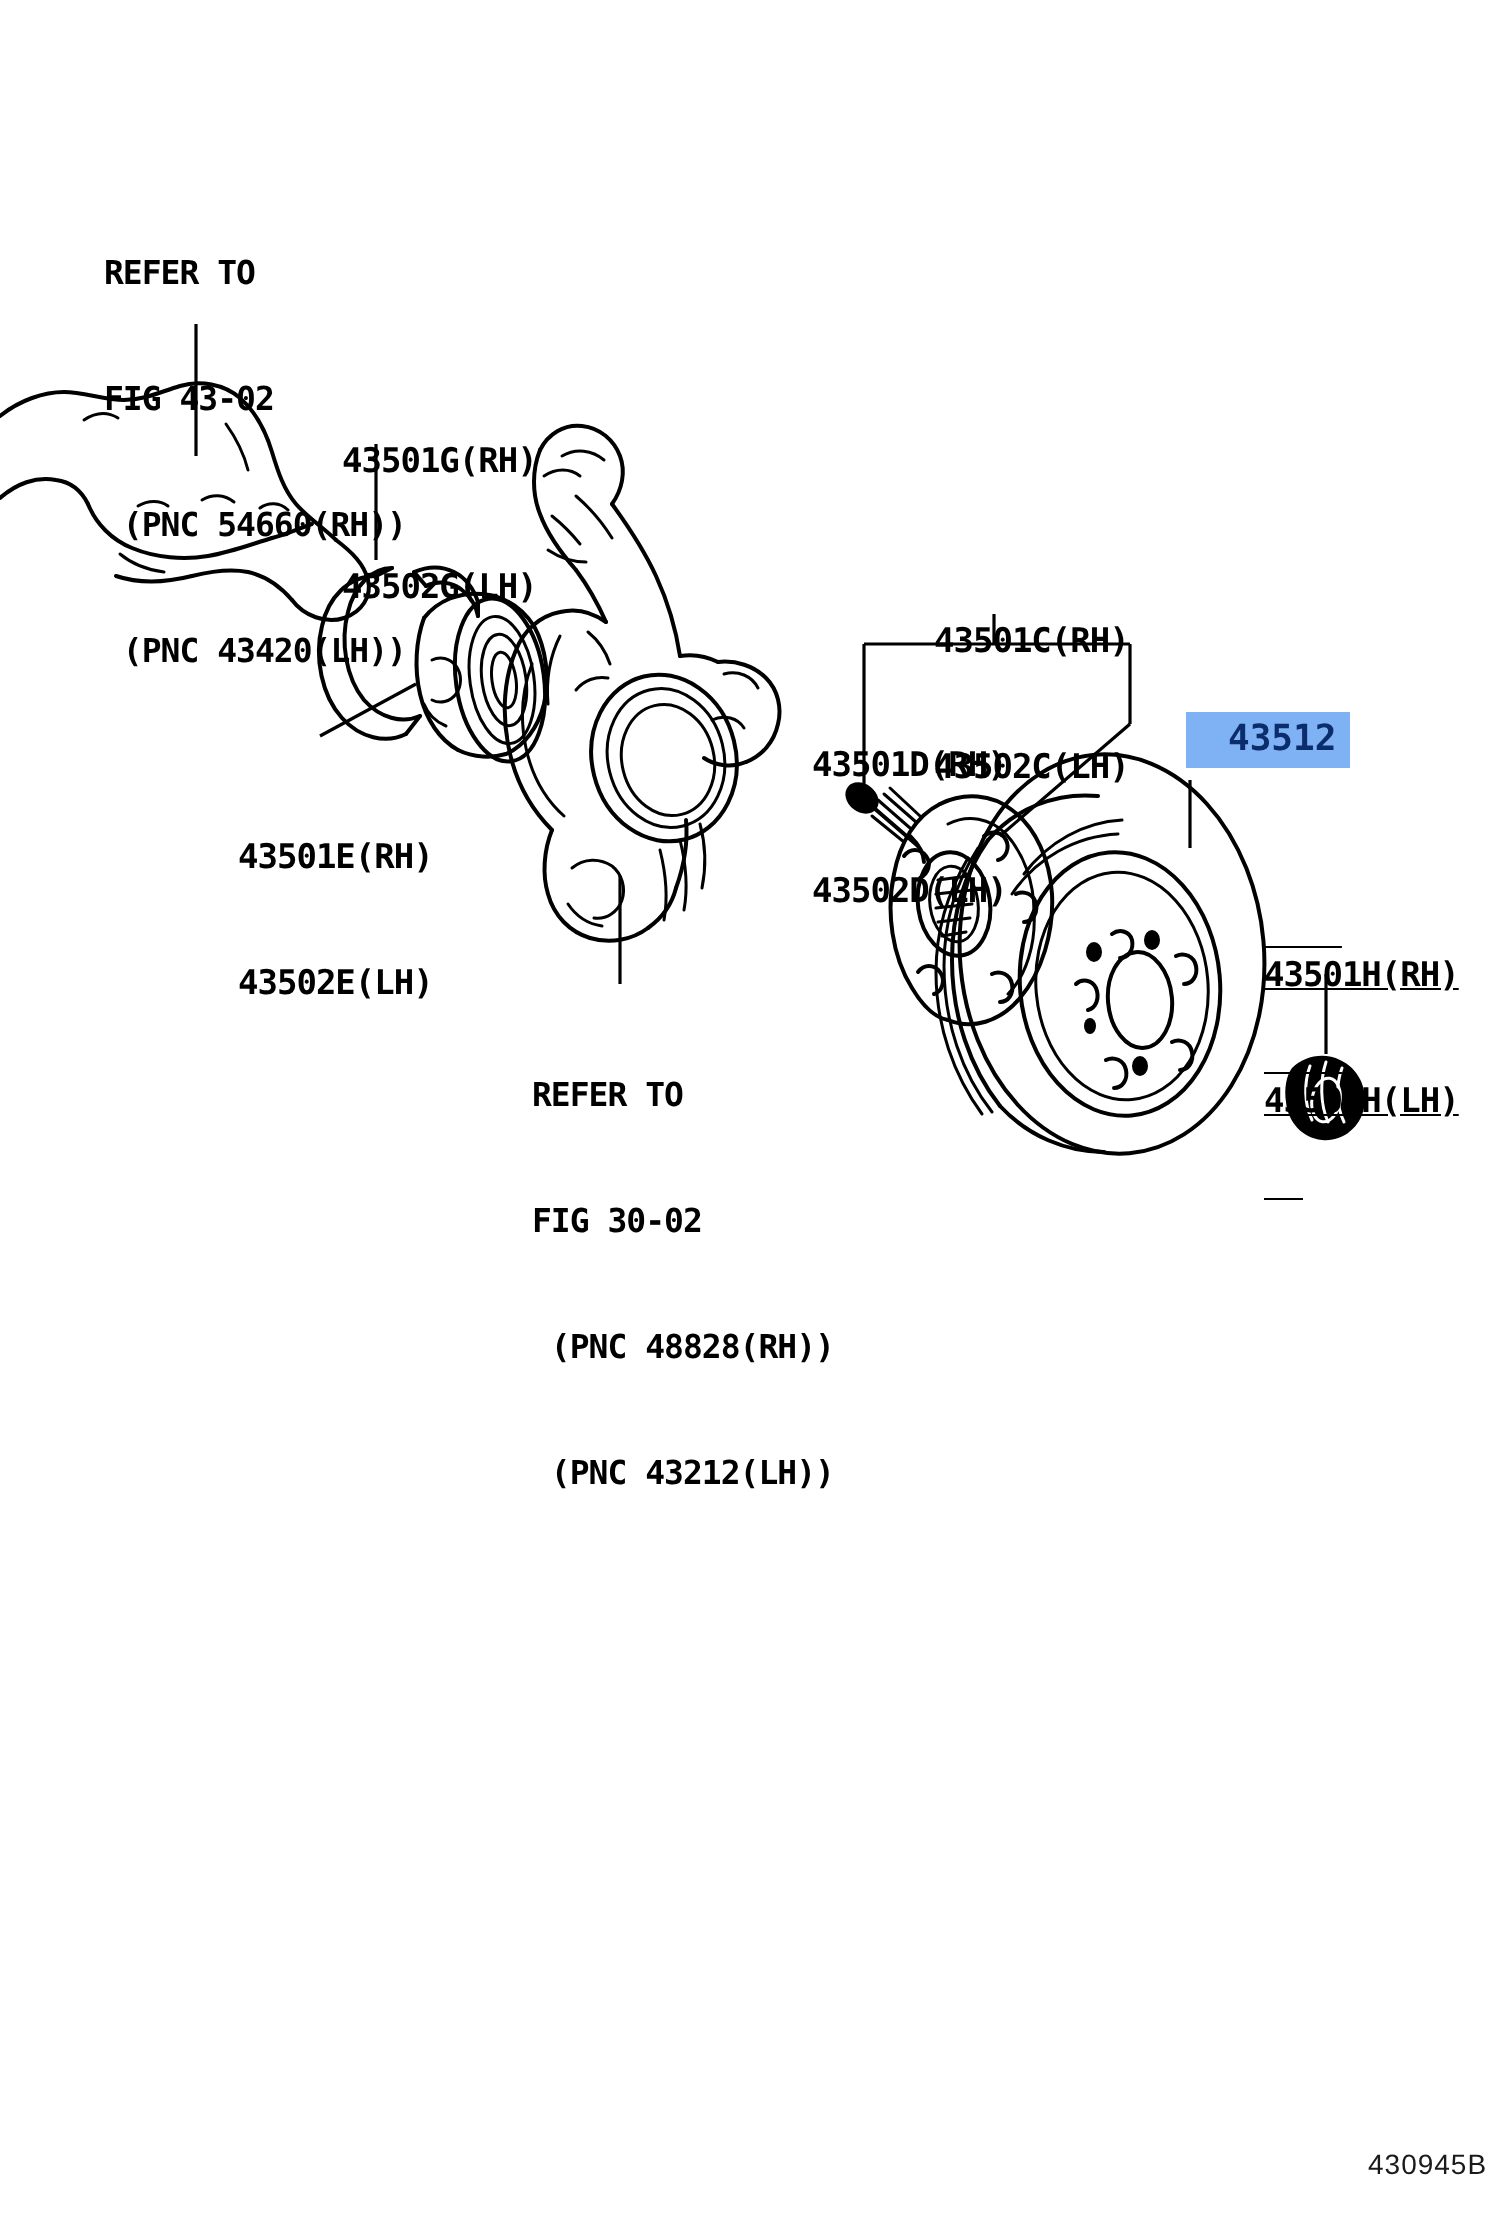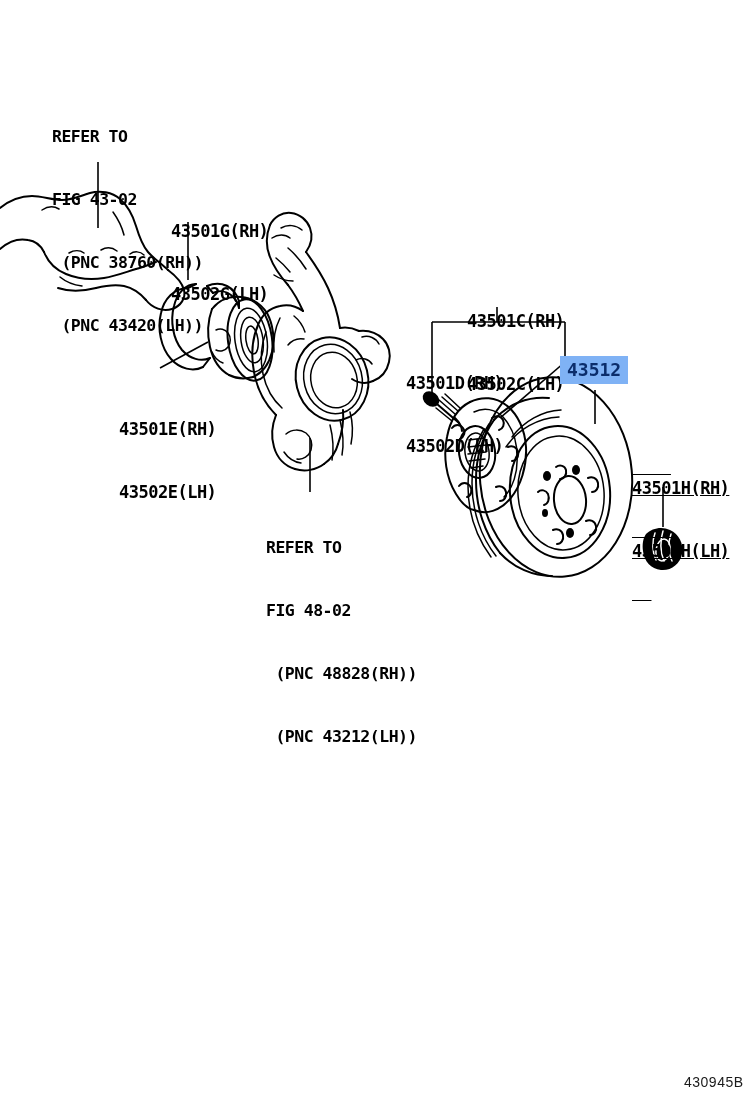--- a/index.html
+++ b/index.html
@@ -35,23 +35,24 @@
     line-height: 21px;
   }
   .highlight-label {
     position: absolute;
     background: #7fb2f5;
     color: #0b2d6b;
     font-family: "DejaVu Sans Mono", monospace;
     font-weight: bold;
     font-size: 18px;
     line-height: 24px;
-    padding: 2px 7px 2px 7px;
+    padding: 2px 7px 2px 21px;
     white-space: pre;
     letter-spacing: 0px;
+    margin-left: 33px;
   }
   .figcode {
     position: absolute;
     font-family: Liberation Sans, sans-serif;
     font-size: 14px;
     color: #1a1a1a;
     letter-spacing: 0.5px;
     white-space: pre;
   }
   svg.art {
@@ -266,37 +267,37 @@
       <path class="art-thin" style="stroke:#fff" d="M663 531 C660 540 660 552 664 561"></path>
       <path class="art-thin" style="stroke:#fff" d="M671 534 C668 542 668 553 672 561"></path>
       <ellipse class="art-thin" style="stroke:#fff" cx="663" cy="550" rx="7" ry="11" transform="rotate(10 663 550)"></ellipse>
     </g>
 
   </svg>
 
   <div class="callout refer" style="left:52px; top:84px;">
     <div>REFER TO</div>
     <div>FIG 43-02</div>
-    <div> (PNC 38760(RH))</div>
+    <div> (PNC 54660(RH))</div>
     <div> (PNC 43420(LH))</div>
   </div>
 
   <div class="callout" style="left:155px; top:179px;margin-left:16px;">
     <div>43501G(RH)</div>
     <div>43502G(LH)</div>
   </div>
 
   <div class="callout" style="left:119px; top:377px;text-align:center;">
     <div>43501E(RH)</div>
     <div>43502E(LH)</div>
   </div>
 
   <div class="callout refer" style="left:266px; top:495px;">
     <div>REFER TO</div>
-    <div>FIG 48-02</div>
+    <div>FIG 30-02</div>
     <div> (PNC 48828(RH))</div>
     <div> (PNC 43212(LH))</div>
   </div>
 
   <div class="callout" style="left:467px; top:269px;">
     <div>43501C(RH)</div>
     <div>43502C(LH)</div>
   </div>
 
   <div class="callout" style="left:406px; top:331px;">

